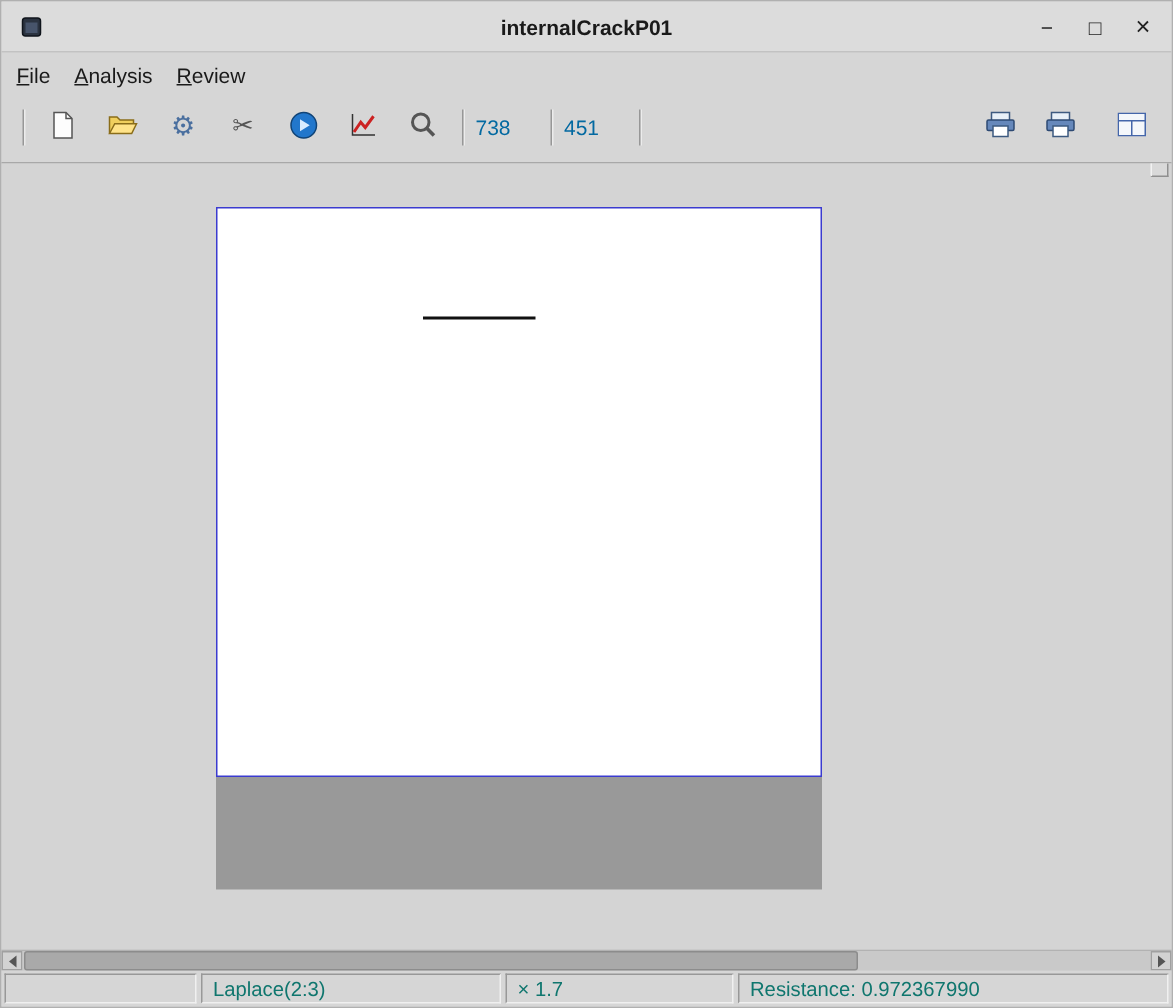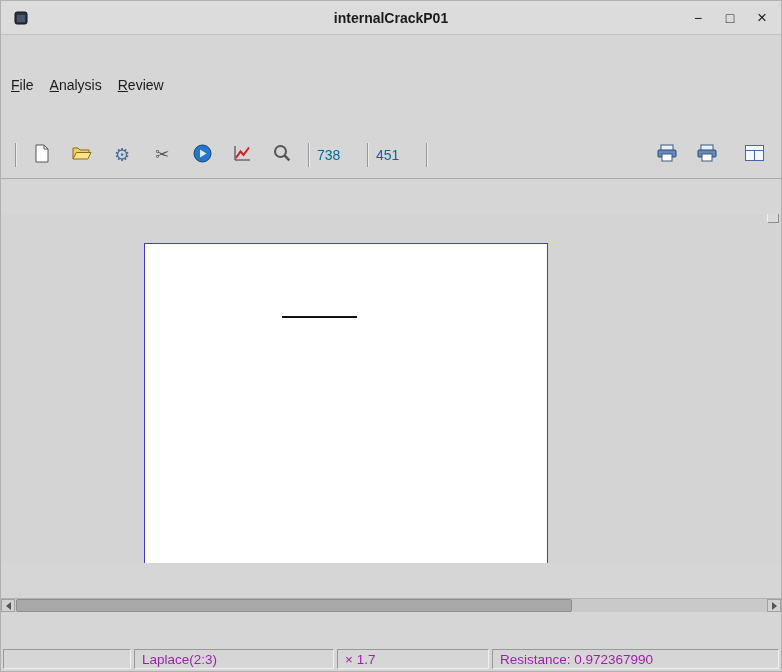--- a/index.html
+++ b/index.html
@@ -1,20 +1,20 @@
 <!DOCTYPE html>
 <html><head>
 <meta charset="utf-8">
 <style>
   * { margin:0; padding:0; box-sizing:border-box; }
   html,body { width:782px; height:672px; }
   body { font-family:"Liberation Sans", sans-serif; background:#d6d6d6; }
 
   .window { width:782px; height:672px; display:flex; flex-direction:column;
-            background:#d6d6d6; border:1px solid #b0b0b0;gap:35px; }
+            background:#d6d6d6; border:1px solid #b0b0b0; }
 
   
   .titlebar { height:34px; position:relative; display:flex; align-items:center;
               background:#dcdcdc; border-bottom:1px solid #c2c2c2; flex:0 0 auto; }
   .app-icon { position:absolute; left:12px; top:9px; width:16px; height:16px; }
   .title { position:absolute; left:0; right:0; text-align:center; font-size:14px;
            color:#1a1a1a; font-weight:bold; }
   .controls { position:absolute; right:10px; top:0; height:100%; display:flex;
               align-items:center; gap:14px; }
   .wc { width:18px; text-align:center; font-size:14px; color:#222; cursor:default; }
@@ -62,21 +62,21 @@
   .tri-right { width:0; height:0; border:4px solid transparent; border-right:0;
                border-left:5px solid #555; }
   .strack { flex:1 1 auto; position:relative; background:#c9c9c9; }
   .sthumb { position:absolute; left:1px; top:0; height:100%; width:74%;
             background:#a9a9a9; border:1px solid #8c8c8c; border-radius:2px; }
 
   
   .statusbar { height:24px; display:flex; gap:3px; padding:2px; background:#d6d6d6;
                flex:0 0 auto; }
   .spanel { border:1px solid; border-color:#989898 #f0f0f0 #f0f0f0 #989898;
-            font-size:13.5px; color:#a21caf; display:flex; align-items:center;
+            font-size:13.5px; color:#0f766e; display:flex; align-items:center;
             padding:0 7px; white-space:nowrap; overflow:hidden;text-align:center; }
   .p0 { width:128px; }
   .p1 { width:200px; }
   .p2 { width:152px; }
   .p3 { flex:1 1 auto; }
 </style>
 </head>
 <body>
 
 <div class="window">

